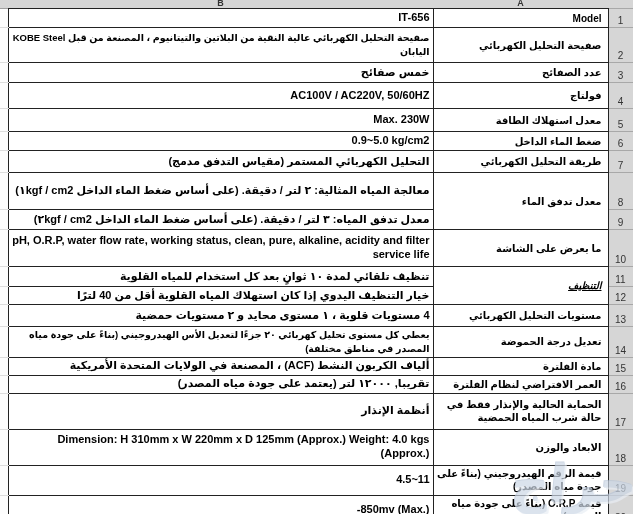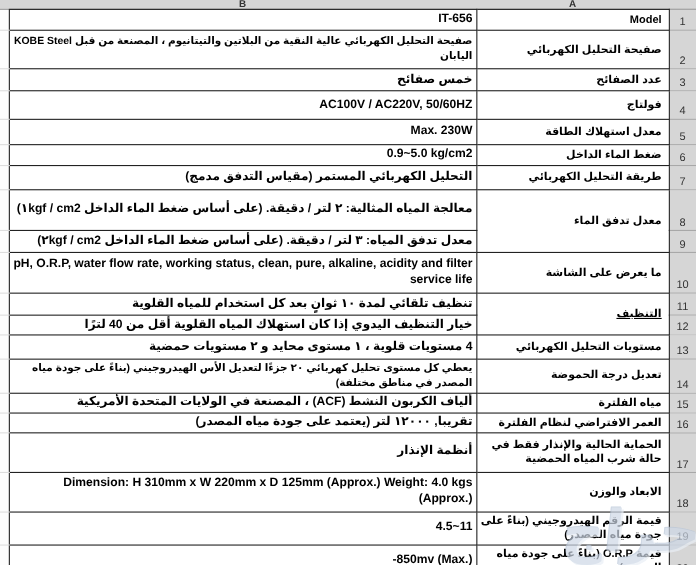--- a/index.html
+++ b/index.html
@@ -59,21 +59,21 @@
   .num-cell{
     background:#d6d6d6;
     border:1px solid #a8a8a8;
     border-left:1px solid #222;
     text-align:center;
     vertical-align:bottom;
     font-size:10px;color:#333;
     padding:0 1px 1px 1px;
   }
   .small{font-size:9.5px;}
-  .u{text-decoration:underline;}
+  .u{text-decoration:underline;font-style:italic;}
   
   #watermark{
     position:absolute;right:-4px;bottom:0px;
     font-size:52px;font-weight:bold;
     color:#cdd8e6;
     text-shadow:2px 2px 0 #e9eef5,-1px -1px 0 #b9c6d8;
     opacity:.7;
     transform:skewX(-6deg);
     z-index:5;
     pointer-events:none;
@@ -176,21 +176,21 @@
         </tr>
         <tr style="height: 30px;">
           <td class="strip-cell"></td>
           <td class="b-cell"><span dir="rtl" class="small">يعطي كل مستوى تحليل كهربائي ٢٠ جزءًا لتعديل الأس الهيدروجيني (بناءً على جودة مياه المصدر في مناطق مختلفة)</span></td>
           <td class="a-cell"><span>تعديل درجة الحموضة</span></td>
           <td class="num-cell">14</td>
         </tr>
         <tr style="height: 18px;">
           <td class="strip-cell"></td>
           <td class="b-cell"><span dir="rtl">ألياف الكربون النشط (ACF) ، المصنعة في الولايات المتحدة الأمريكية</span></td>
-          <td class="a-cell"><span>مياه الفلترة</span></td>
+          <td class="a-cell"><span>مادة الفلترة</span></td>
           <td class="num-cell">15</td>
         </tr>
         <tr style="height: 18px;">
           <td class="strip-cell"></td>
           <td class="b-cell"><span dir="rtl">تقريبا, ١٢٠٠٠ لتر (يعتمد على جودة مياه المصدر)</span></td>
           <td class="a-cell"><span>العمر الافتراضي لنظام الفلترة</span></td>
           <td class="num-cell">16</td>
         </tr>
         <tr style="height: 36px;">
           <td class="strip-cell"></td>

